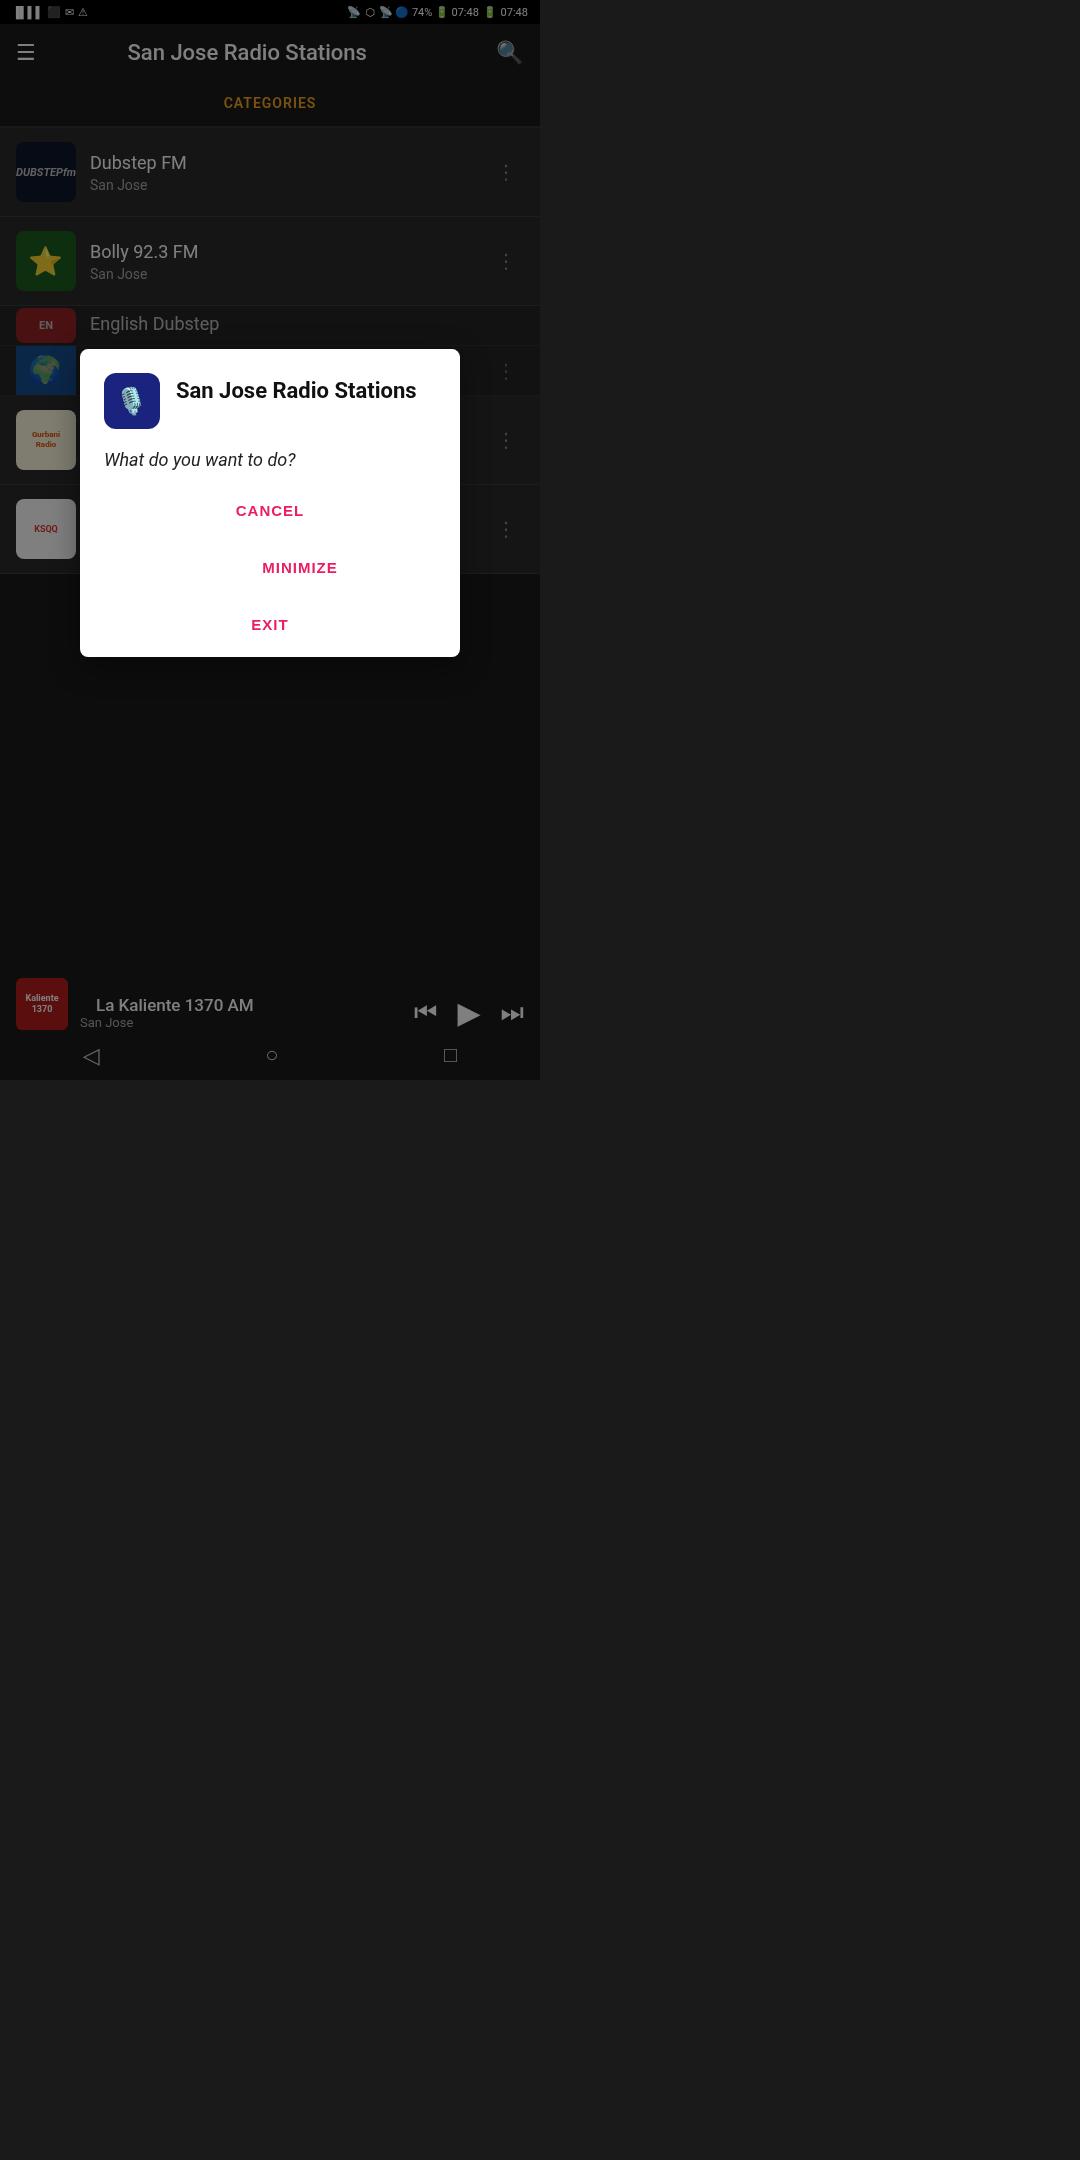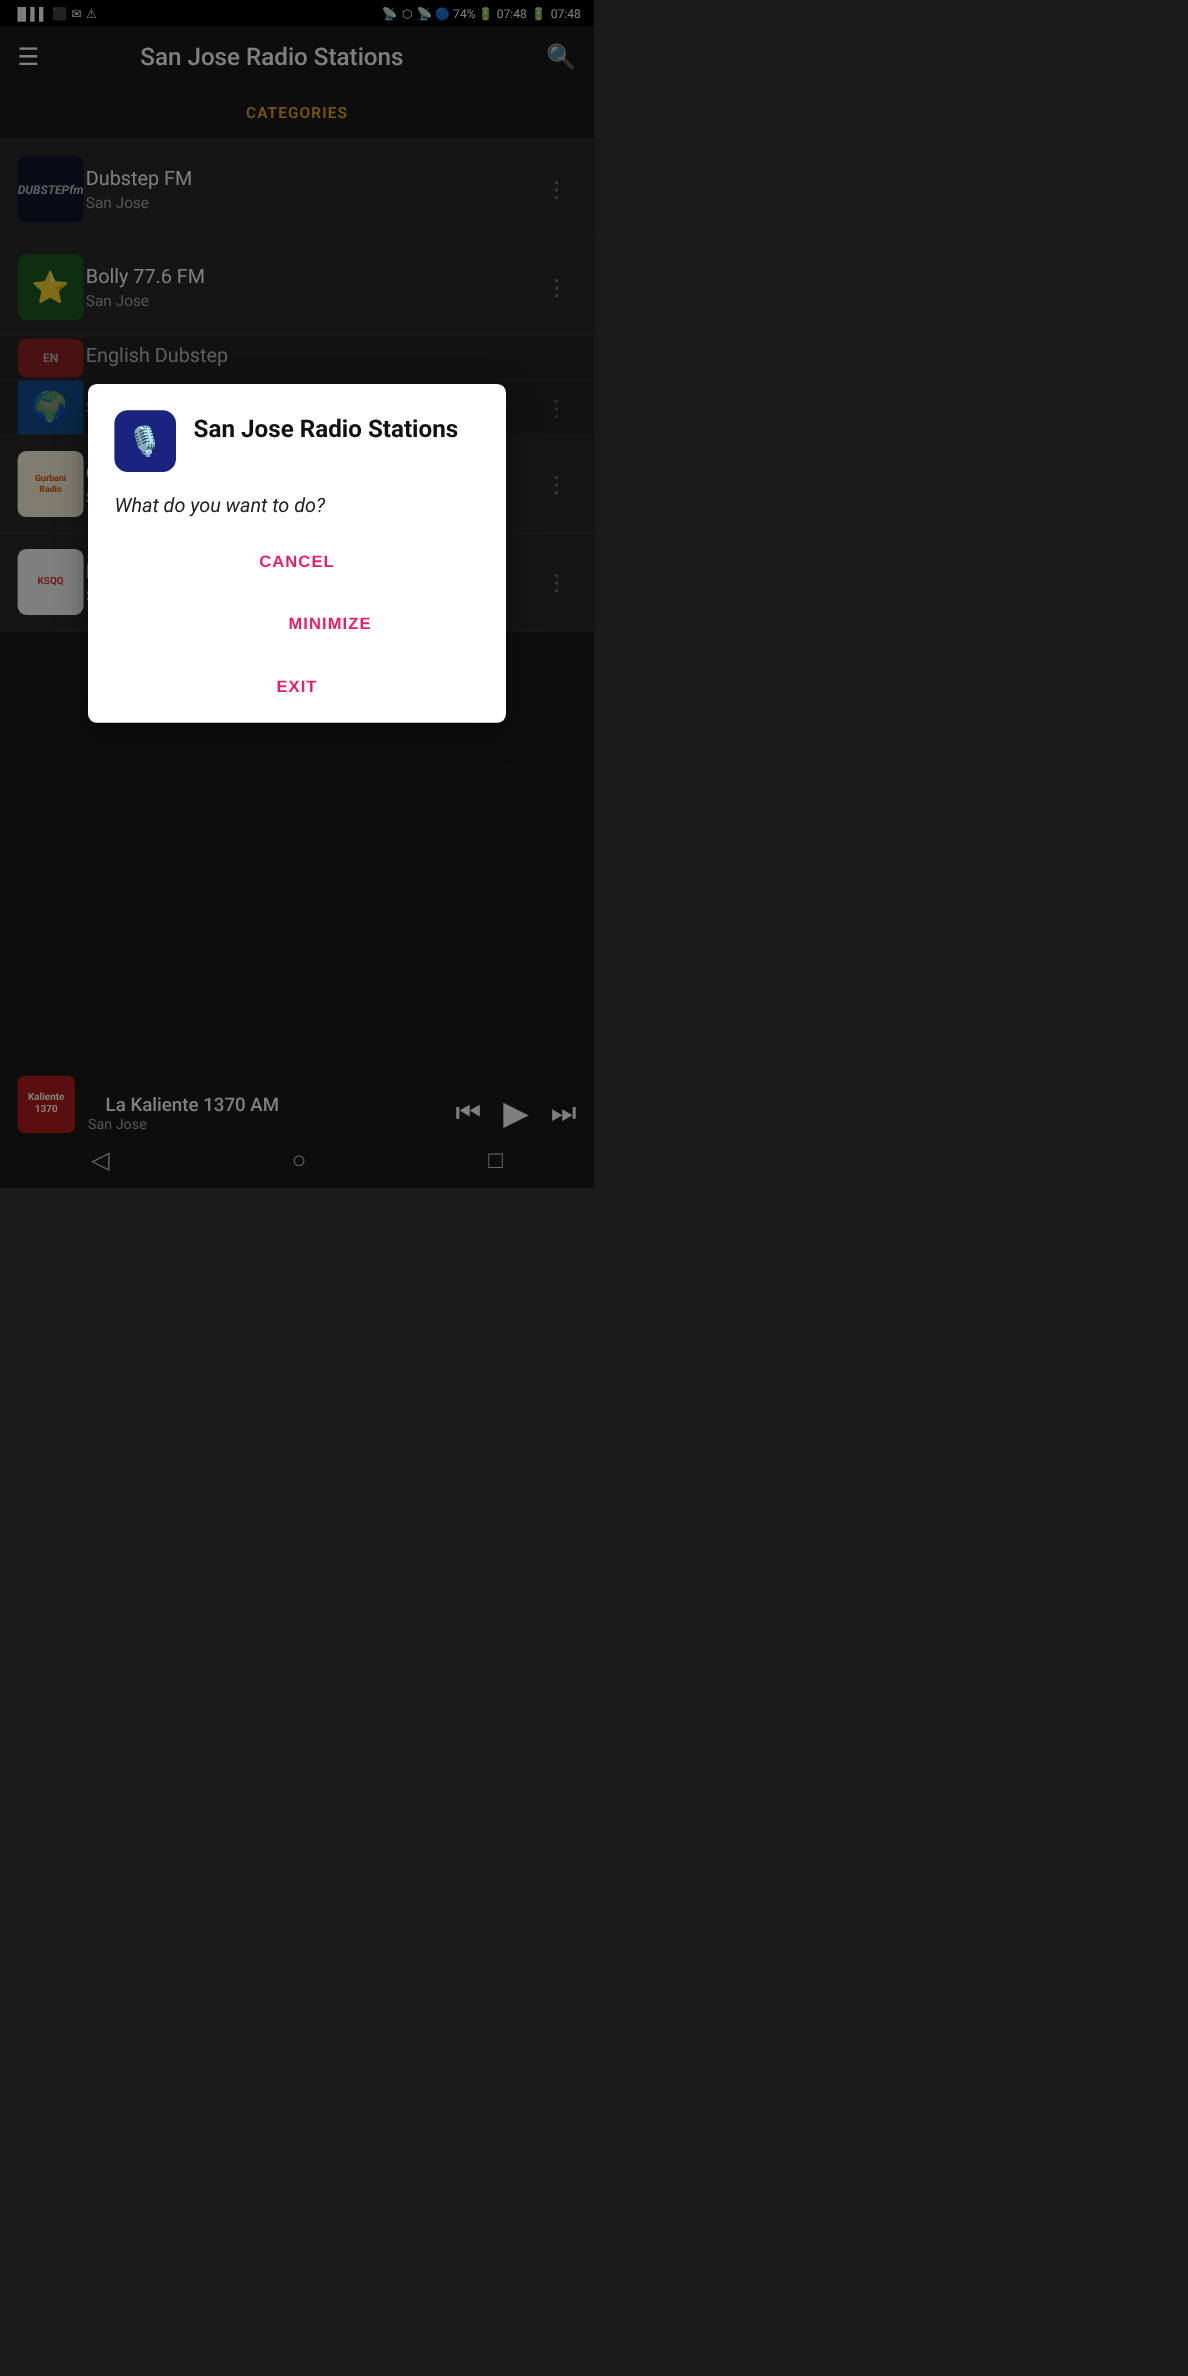--- a/index.html
+++ b/index.html
@@ -116,21 +116,21 @@
       align-items: center;
       justify-content: center;
       flex-shrink: 0;
       overflow: hidden;
       font-size: 10px;
       color: #fff;
       font-weight: bold;
     }
     .station-info {
       flex: 1;
-      margin-left: 2px;
+      margin-left: 14px;
     }
     .station-name {
       color: #fff;
       font-size: 18px;
       font-weight: 400;
       margin-bottom: 4px;
     }
     .station-location {
       color: #aaa;
       font-size: 14px;
@@ -344,21 +344,21 @@
       <div class="station-location">San Jose</div>
     </div>
     <span class="more-icon">⋮</span>
   </div>
 
   <div class="list-item">
     <div class="station-logo" style="background:#1b5e20;">
       <span style="font-size:28px; color:#4caf50;">⭐</span>
     </div>
     <div class="station-info">
-      <div class="station-name">Bolly 77.6 FM</div>
+      <div class="station-name">Bolly 92.3 FM</div>
       <div class="station-location">San Jose</div>
     </div>
     <span class="more-icon">⋮</span>
   </div>
 
   <div class="list-item item-partial" style="height:40px;overflow:hidden;">
     <div class="station-logo" style="background:#c62828; width:60px; height:35px;">
       <span style="font-size:11px;color:#fff;font-weight:bold;">EN</span>
     </div>
     <div class="station-info">

